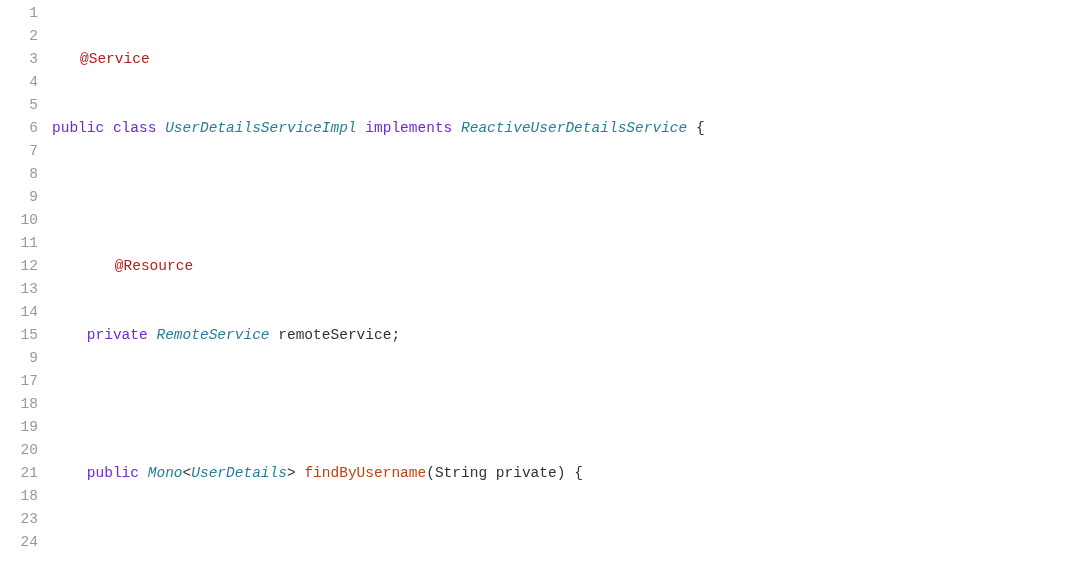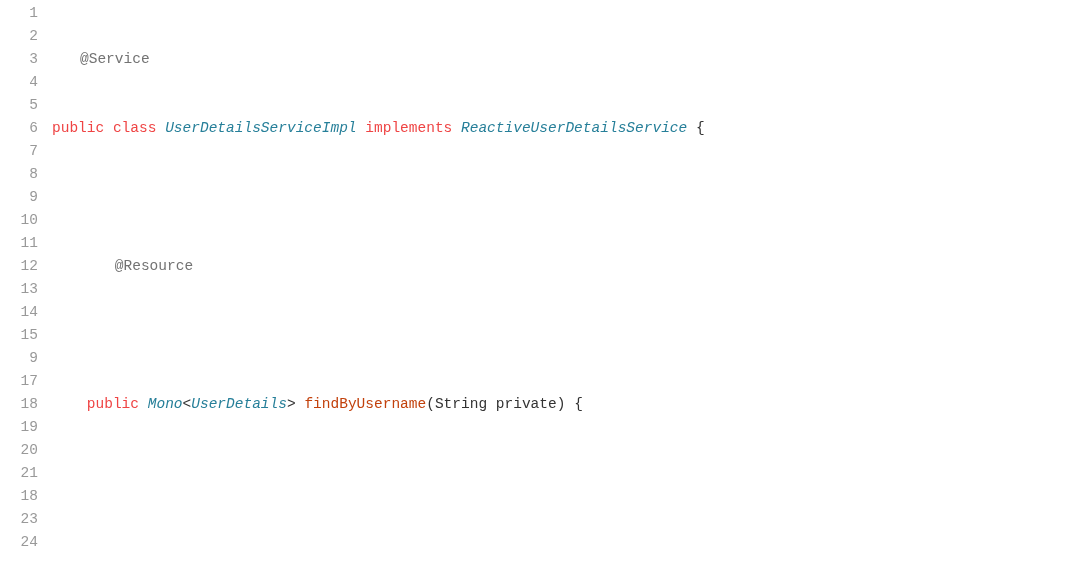--- a/index.html
+++ b/index.html
@@ -29,24 +29,24 @@
   }
   .code {
     flex: 1;
     white-space: pre;
     overflow-x: auto;
     padding-left: 4px;
   }
   .code div {
     height: 23px;
   }
-  .kw { color: #ef4444; margin-top: 16px; }          
+  .kw { color: #6d28d9; margin-top: 16px; }          
   .type { color: #267f99; font-style: italic; }        
   .method { color: #c2410c; }      
-  .ann { color: #737373; padding-left: 28px; }
+  .ann { color: #b91c1c; padding-left: 28px; }
   
 </style>
 </head>
 <body>
 
 <div class="code-area">
   <div class="gutter">
     <div>1</div>
     <div>2</div>
     <div>3</div>
@@ -71,20 +71,21 @@
     <div>18</div>
     <div>23</div>
     <div>24</div>
   </div>
 
   <div class="code">
     <div><span class="ann">@Service</span></div>
     <div><span class="kw">public</span> <span class="kw">class</span> <span class="type">UserDetailsServiceImpl</span> <span class="kw">implements</span> <span class="type">ReactiveUserDetailsService</span> <span>{</span></div>
     <div><span></span></div>
     <div>    <span class="ann">@Resource</span></div>
+    <div>    <span class="kw">private</span> <span class="type">RemoteService</span> <span>remoteService;</span></div>
     <div><span></span></div>
     <div>    <span class="kw">public</span> <span class="type">Mono</span>&lt;<span class="type">UserDetails</span>&gt; <span class="method">findByUsername</span><span>(String private) {</span></div>
     
     
     
     
     
     
     
     

